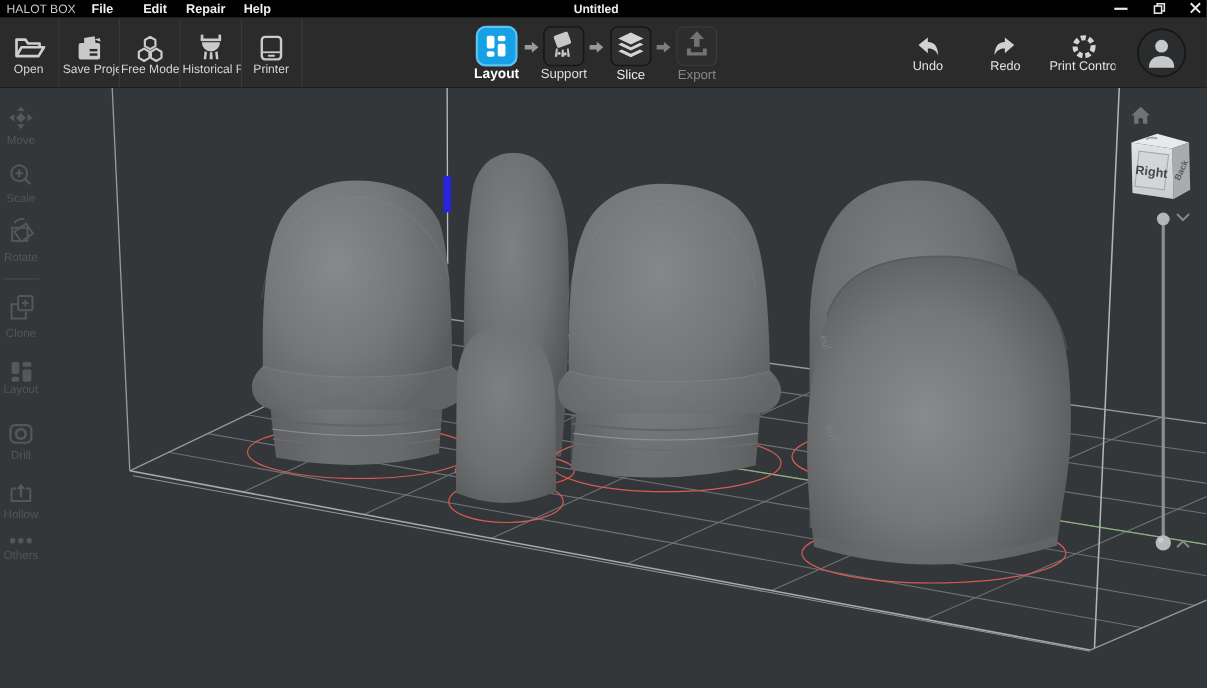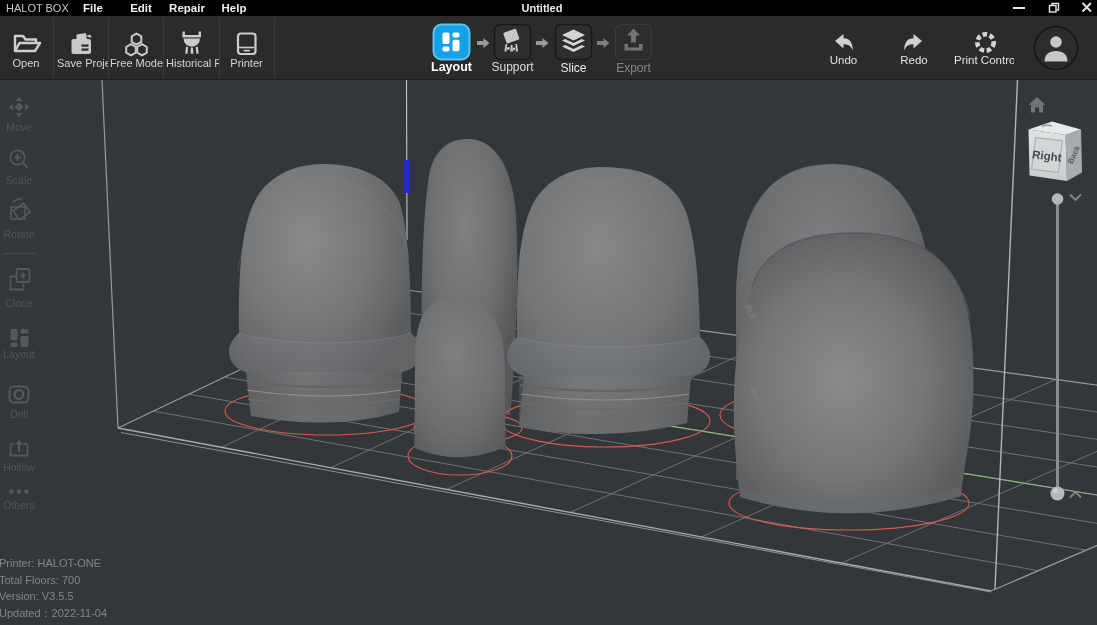--- a/index.html
+++ b/index.html
@@ -296,16 +296,12 @@
 <text x="19" y="130.5">Move</text>
 <text x="19" y="183.5">Scale</text>
 <text x="19" y="237.5">Rotate</text>
 <text x="19" y="306.5">Clone</text>
 <text x="19" y="357.5">Layout</text>
 <text x="19" y="417.5">Drill</text>
 <text x="19" y="470.5">Hollow</text>
 <text x="19" y="508.5">Others</text>
 </g>
 </svg>
-<div style="position:absolute;left:-1px;top:555px;font-family:'Liberation Sans',sans-serif;font-size:11px;color:#82878b;line-height:16.6px;white-space:pre">Printer: HALOT-ONE
-Total Floors: 700
-Version: V3.5.5
-Updated：2022-11-04</div>
 </div>
 </body></html>

